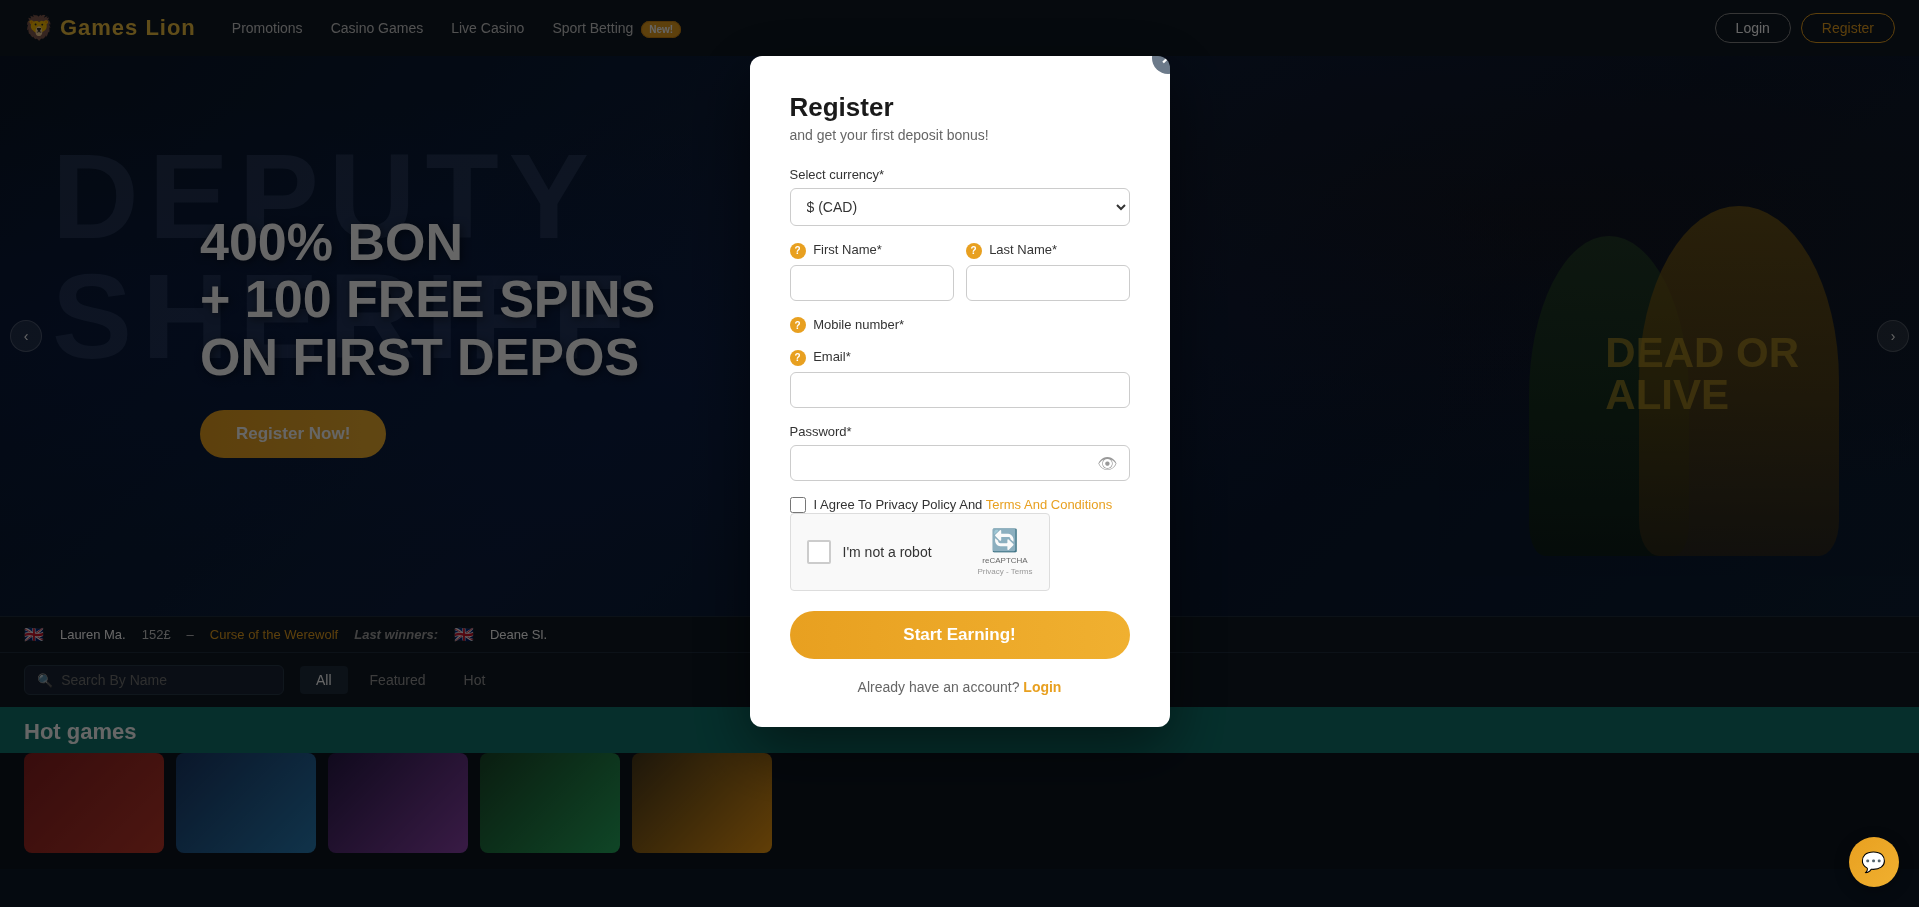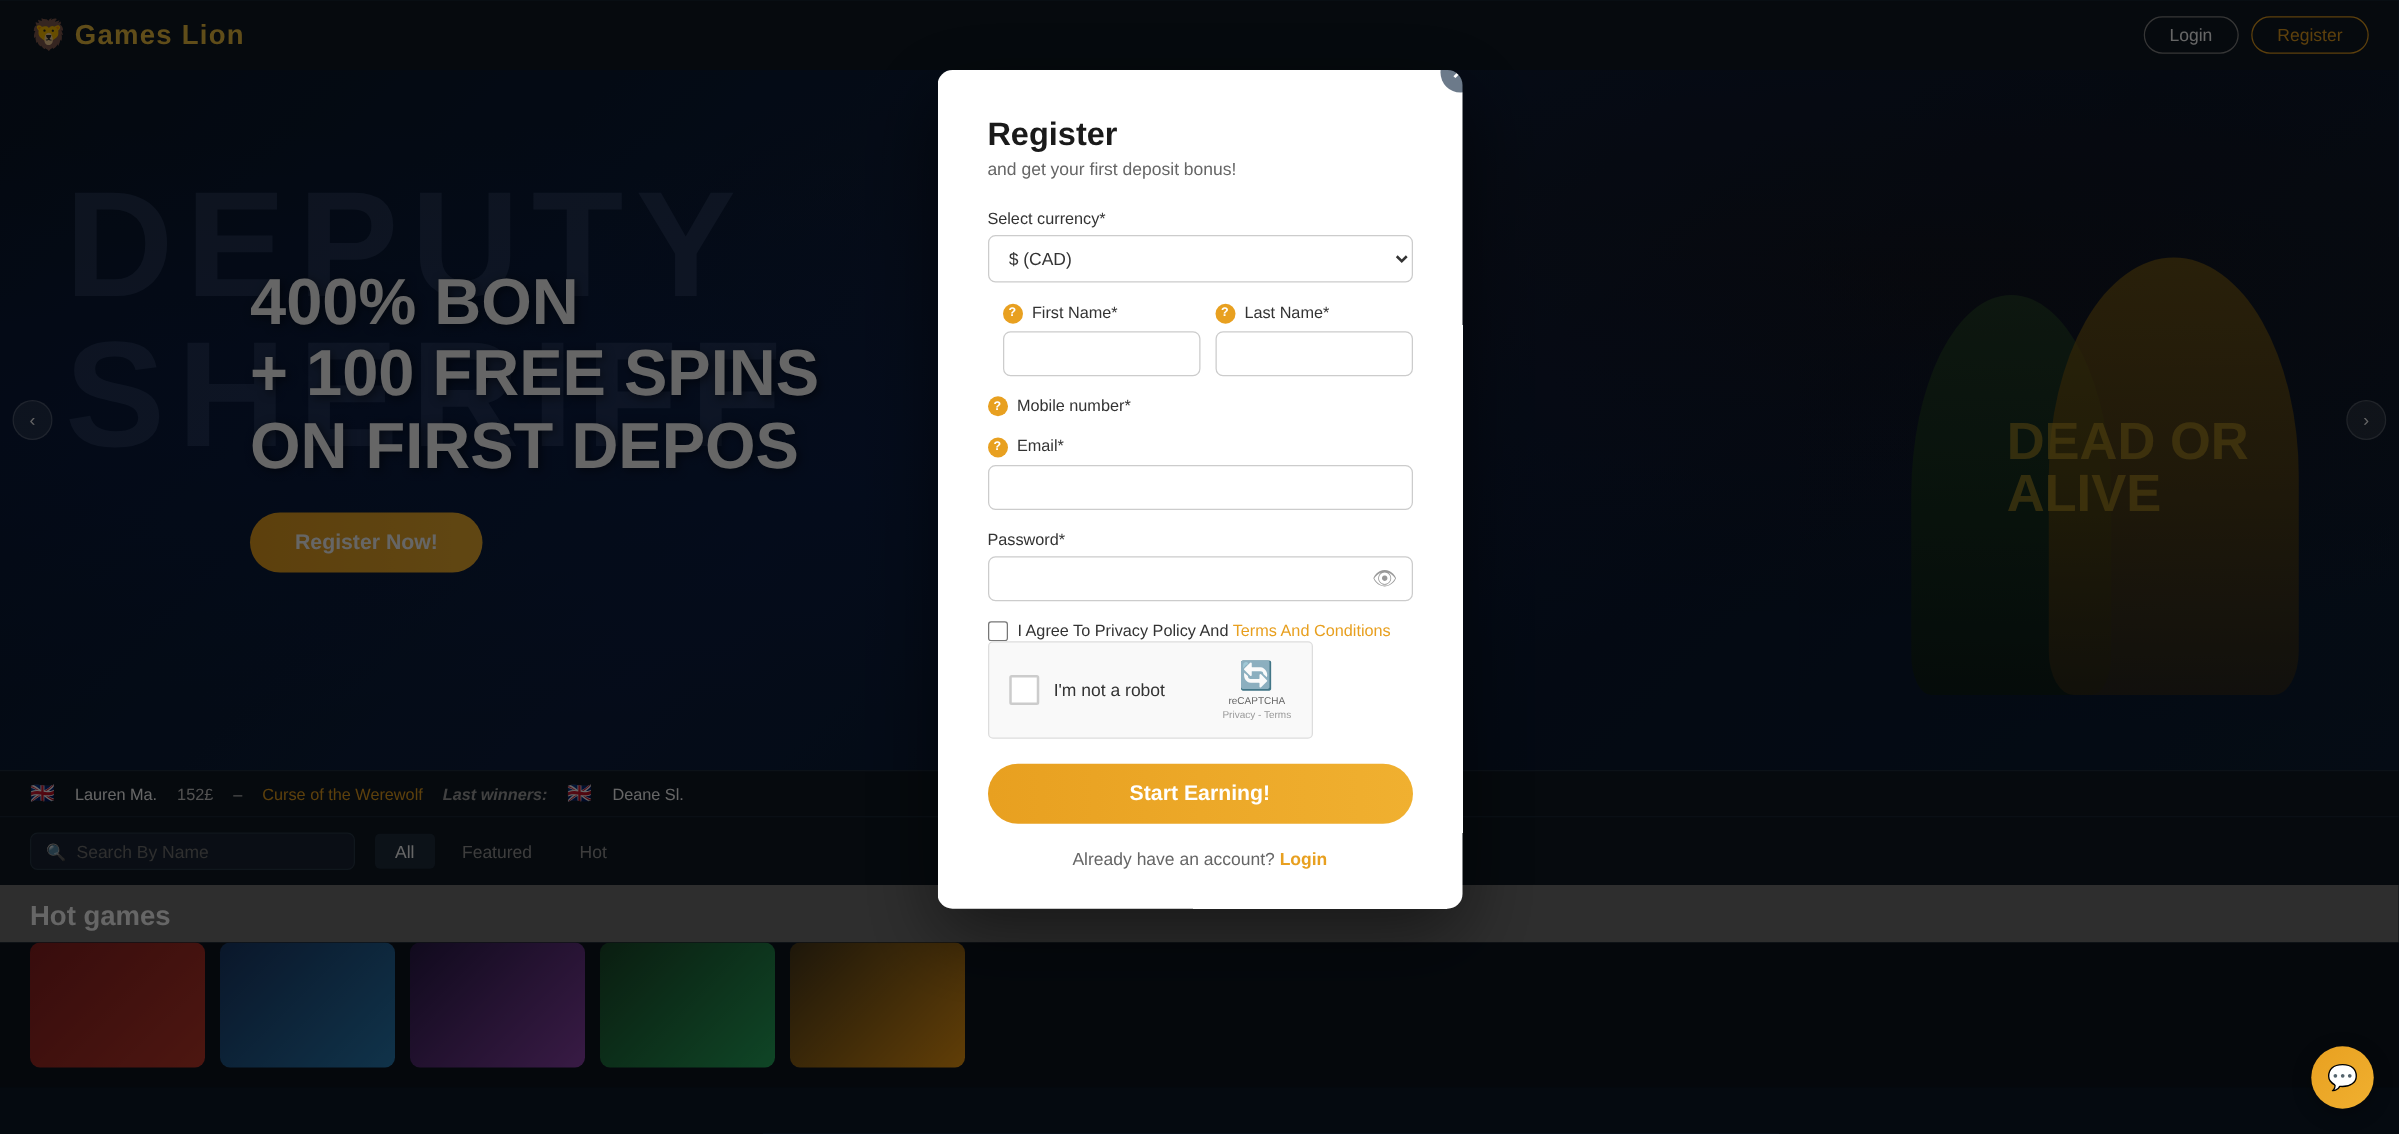--- a/index.html
+++ b/index.html
@@ -274,21 +274,21 @@
       background: #1e2d3d;
       color: #fff;
     }
 
     
     .section-title {
       color: #fff;
       font-size: 22px;
       font-weight: 700;
       padding: 12px 24px 8px;
-      background: #737373;
+      background: #0f766e;
     }
 
     
     .games-row {
       display: flex;
       gap: 12px;
       padding: 0 24px 16px;
       background: #0d1520;
       overflow: hidden;
     }
@@ -375,21 +375,20 @@
       border-radius: 50%;
       color: #fff;
       font-size: 10px;
       font-weight: 700;
       margin-right: 4px;
       vertical-align: middle;
     }
     .form-row {
       display: flex;
       gap: 12px;
-      margin-left: 12px;
     }
     .form-row .form-group { flex: 1; }
     .form-input {
       width: 100%;
       border: 1px solid #ccc;
       border-radius: 6px;
       padding: 9px 12px;
       font-size: 14px;
       outline: none;
       color: #333;
@@ -542,20 +541,31 @@
   </style>
 </head>
 <body>
 
 <nav class="navbar">
   <div class="navbar-left">
     <div class="logo">
       <span class="logo-lion">🦁</span>
       <span class="logo-text">Games Lion</span>
     </div>
+    <ul class="nav-links">
+      <li><a href="#">Promotions</a></li>
+      <li><a href="#">Casino Games</a></li>
+      <li><a href="#">Live Casino</a></li>
+      <li>
+        <a href="#">
+          <span>Sport Betting</span>
+          <span class="new-badge">New!</span>
+        </a>
+      </li>
+    </ul>
   </div>
   <div class="navbar-right">
     <button class="btn-login">Login</button>
     <button class="btn-register-nav">Register</button>
   </div>
 </nav>
 
 <div class="hero">
   <div class="hero-overlay"></div>
   <div class="sheriff-text">DEPUTY<br>SHERIFF</div>

